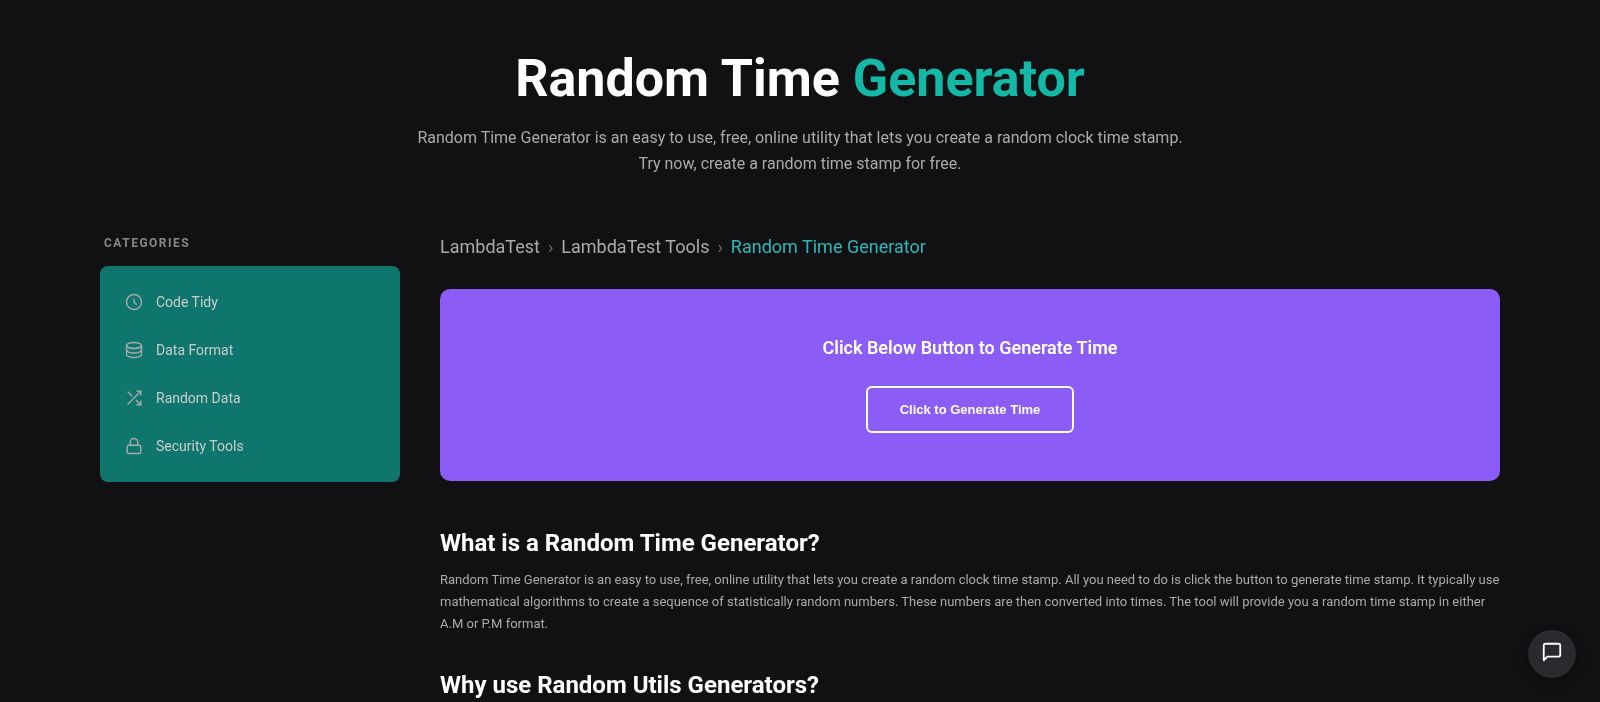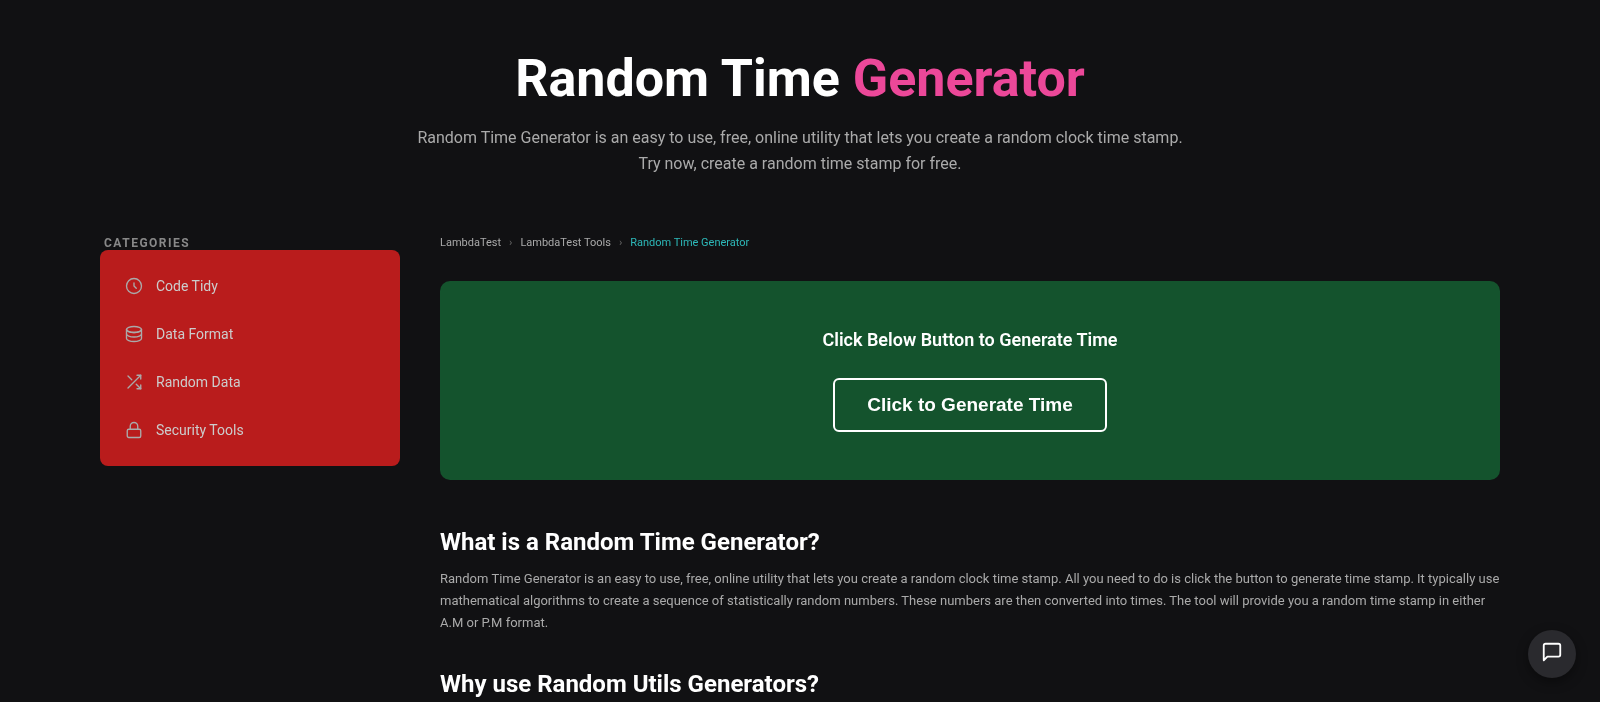--- a/index.html
+++ b/index.html
@@ -20,21 +20,21 @@
     }
     .hero-title {
       font-size: 52px;
       font-weight: 700;
       margin-bottom: 16px;
     }
     .hero-title-white {
       color: #ffffff;
     }
     .hero-title-pink {
-      color: #ec4899;
+      color: #14b8a6;
       text-align: center;
     }
     .hero-subtitle {
       font-size: 16px;
       color: #aaaaaa;
       max-width: 780px;
       margin: 0 auto;
       line-height: 1.6;
     }
 
@@ -50,24 +50,25 @@
     .sidebar {
       width: 300px;
       flex-shrink: 0;
     }
     .sidebar-categories-label {
       font-size: 12px;
       font-weight: 700;
       color: #888888;
       letter-spacing: 1.5px;
       text-transform: uppercase;
+      margin-bottom: 16px;
       padding-left: 4px;
     }
     .sidebar-menu {
-      background-color: #b91c1c;
+      background-color: #0f766e;
       border-radius: 8px;
       padding: 12px 0;
     }
     .sidebar-item {
       display: flex;
       align-items: center;
       gap: 12px;
       padding: 14px 24px;
       cursor: pointer;
       color: #cccccc;
@@ -88,54 +89,54 @@
     .content {
       flex: 1;
       min-width: 0;
     }
 
     
     .breadcrumb {
       display: flex;
       align-items: center;
       gap: 8px;
-      font-size: 11px;
+      font-size: 18px;
       margin-bottom: 32px;
       color: #aaaaaa;
     }
     .breadcrumb-separator {
       color: #666666;
     }
     .breadcrumb-link {
       color: #aaaaaa;
       cursor: pointer;
     }
     .breadcrumb-current {
       color: #2db8b8;
     }
 
     
     .generator-card {
-      background-color: #14532d;
+      background-color: #8b5cf6;
       border-radius: 10px;
       padding: 48px 32px;
       text-align: center;
       margin-bottom: 48px;
     }
     .generator-instruction {
       font-size: 18px;
       font-weight: 600;
       color: #ffffff;
       margin-bottom: 28px;
     }
     .generate-btn {
       background-color: transparent;
       border: 2px solid #ffffff;
       color: #ffffff;
-      font-size: 19px;
+      font-size: 13px;
       font-weight: 600;
       padding: 14px 32px;
       border-radius: 6px;
       cursor: pointer;
       transition: background 0.15s, color 0.15s;
     }
 
     
     .info-section {
       margin-bottom: 36px;

